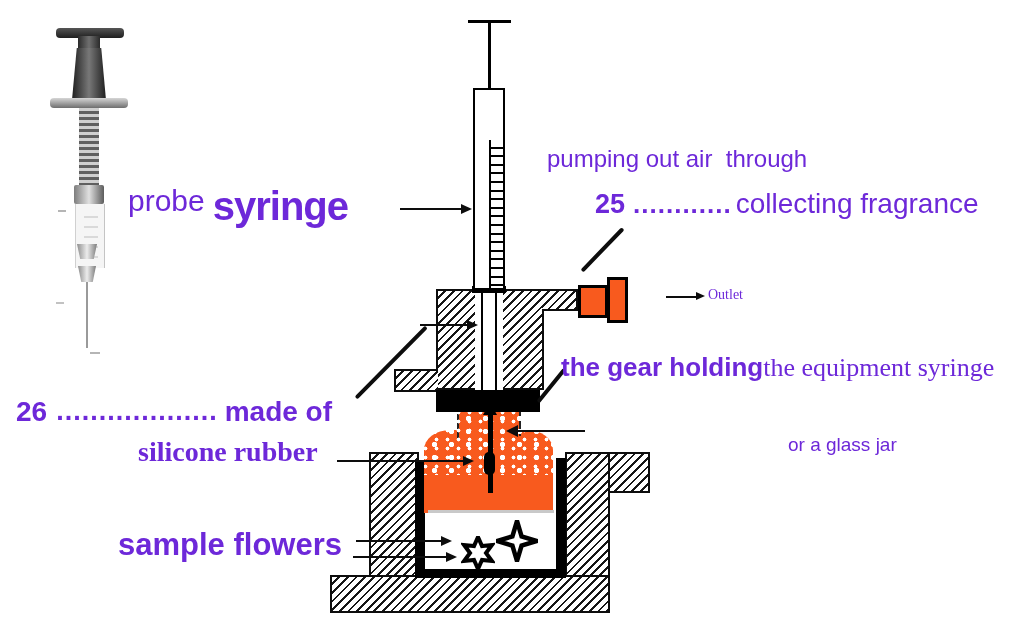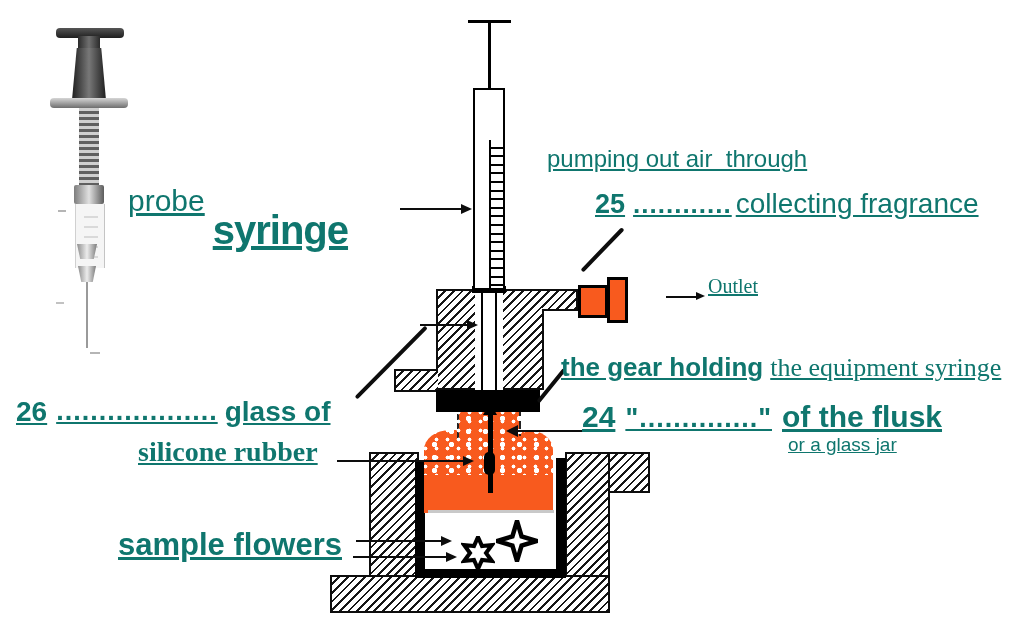--- a/index.html
+++ b/index.html
@@ -17,21 +17,21 @@
   .orange{background:#f85a1e;}
   .shaft{position:absolute;height:2px;background:#0d0d0d;}
   .tline{position:absolute;height:4px;background:#0d0d0d;transform-origin:0 50%;border-radius:2px;}
   .ah-right{position:absolute;width:0;height:0;border-top:5px solid transparent;border-bottom:5px solid transparent;border-left:11px solid #0d0d0d;}
   .ah-left{position:absolute;width:0;height:0;border-top:6px solid transparent;border-bottom:6px solid transparent;border-right:12px solid #0d0d0d;}
   .sans{font-family:"Liberation Sans",sans-serif;}
   .serif{font-family:"Liberation Serif",serif;}
   
   .ps{position:absolute;}
   
-  .lbl{position:absolute;white-space:nowrap;color:#0f766e;text-decoration:underline;}
+  .lbl{position:absolute;white-space:nowrap;color:#6d28d9;}
 </style>
 </head>
 <body>
 
 <div class="canvas">
 
   <div class="abs" style="left:46px;top:22px;width:100px;height:335px;">
     <div class="ps" style="left:10px;top:6px;width:68px;height:10px;border-radius:4px;background:linear-gradient(180deg,#555,#1e1e1e);"></div>
     <div class="ps" style="left:32px;top:14px;width:22px;height:14px;background:linear-gradient(90deg,#2a2a2a,#6f6f6f,#2a2a2a);"></div>
     <div class="ps" style="left:26px;top:26px;width:34px;height:52px;background:linear-gradient(90deg,#1f1f1f,#787878,#1f1f1f);clip-path:polygon(14% 0,86% 0,100% 100%,0 100%);"></div>
@@ -117,49 +117,44 @@
   <div class="ah-right" style="left:446px;top:552px;"></div>
 
   <div class="ah-left" style="left:506px;top:425px;"></div>
   <div class="shaft" style="left:517px;top:430px;width:68px;"></div>
 
   <div class="shaft" style="left:666px;top:296px;width:31px;"></div>
   <div class="ah-right" style="left:696px;top:292px;border-top-width:4px;border-bottom-width:4px;border-left-width:9px;"></div>
 
   <div class="lbl" style="left:128px;top:184px;display:flex;align-items:flex-start;gap:8px;">
     <span class="sans" style="font-size:30px;">probe</span>
-    <span class="sans" style="font-size:40px;font-weight:800;letter-spacing:-1px;margin-top:24px;">syringe</span>
+    <span class="sans" style="font-size:40px;font-weight:800;letter-spacing:-1px;">syringe</span>
   </div>
 
   <div class="lbl sans" style="left:547px;top:145px;font-size:24px;white-space:pre;">pumping out air  through</div>
 
   <div class="lbl" style="left:547px;top:188px;display:flex;align-items:baseline;">
     <span class="sans" style="font-size:27px;font-weight:700;margin-left:48px;">25</span>
     <span class="sans" style="font-size:26px;font-weight:700;margin-left:8px;letter-spacing:1px;">............</span>
     <span class="sans" style="font-size:28px;margin-left:4px;">collecting fragrance</span>
   </div>
 
-  <div class="lbl serif" style="left:708px;top:275px;font-size:20px;">Outlet</div>
+  <div class="lbl serif" style="left:708px;top:287px;font-size:14px;">Outlet</div>
 
-  <div class="lbl" style="left:561px;top:352px;display:flex;align-items:baseline;gap:7px;">
+  <div class="lbl" style="left:561px;top:352px;display:flex;align-items:baseline;gap:0;">
     <span class="sans" style="font-size:26px;font-weight:600;">the gear holding</span>
     <span class="serif" style="font-size:26px;">the equipment syringe</span>
   </div>
 
   <div class="lbl" style="left:16px;top:396px;display:flex;align-items:flex-start;">
     <span class="sans" style="font-size:28px;font-weight:700;">26</span>
     <span class="sans" style="font-size:27px;font-weight:700;margin-left:9px;letter-spacing:1px;">...................</span>
-    <span class="sans" style="font-size:28px;font-weight:700;margin-left:7px;">glass of</span>
+    <span class="sans" style="font-size:28px;font-weight:700;margin-left:7px;">made of</span>
   </div>
 
   <div class="lbl sans" style="left:118px;top:527px;font-size:31px;font-weight:800;">sample flowers</div>
 
   <div class="lbl serif" style="left:138px;top:436px;font-size:28px;font-weight:700;">silicone rubber</div>
 
-  <div class="lbl" style="left:582px;top:400px;display:flex;align-items:baseline;">
-    <span class="sans" style="font-size:30px;font-weight:700;">24</span>
-    <span class="sans" style="font-size:27px;font-weight:700;margin-left:10px;letter-spacing:1px;">".............."</span>
-    <span class="sans" style="font-size:30px;font-weight:700;margin-left:10px;">of the flusk</span>
-  </div>
 
   <div class="lbl sans" style="left:788px;top:434px;font-size:19px;">or a glass jar</div>
 
 </div>
 
 </body></html>

